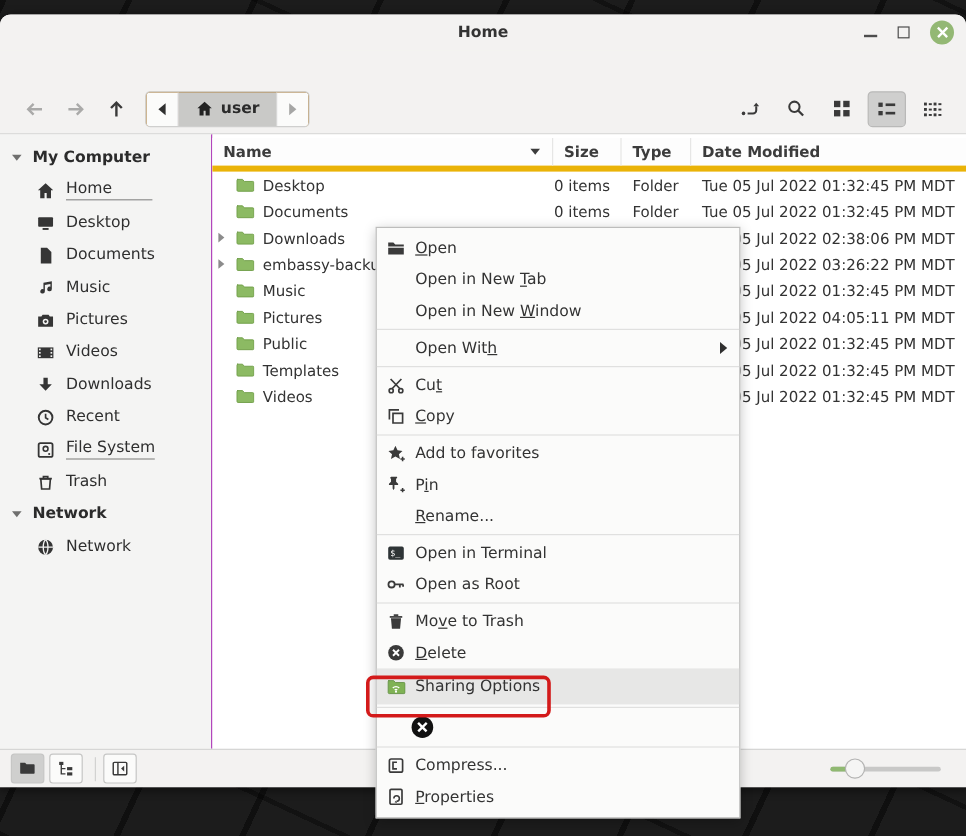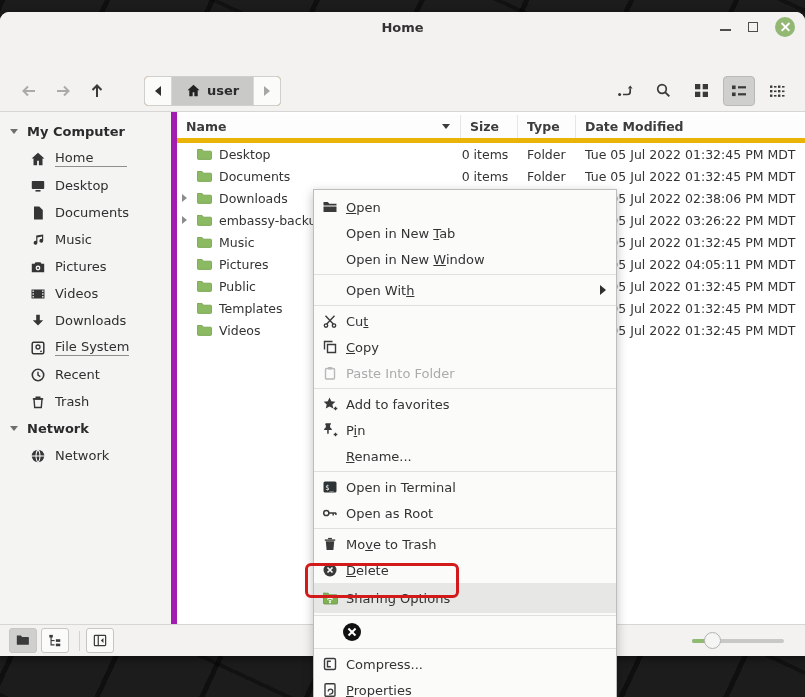--- a/index.html
+++ b/index.html
@@ -29,34 +29,34 @@
   .btn-close { width:20px; height:20px; border-radius:50%; background:#93b874; position:relative; }
   .btn-close::before,.btn-close::after { content:""; position:absolute; left:4.5px; top:9px; width:11px; height:1.8px; background:#fff; }
   .btn-close::before { transform:rotate(45deg); }
   .btn-close::after { transform:rotate(-45deg); }
 
   .menubar { height:28px; display:flex; align-items:center; padding-left:4px; background:#f3f2f1; }
   .mb-item { padding:4px 9px; color:#333; cursor:default; }
 
   .toolbar { height:42px; display:flex; align-items:center; background:#f3f2f1; border-bottom:1px solid #d6d6d5; padding:0 12px; }
   .navbtn { width:34px; height:30px; display:flex; align-items:center; justify-content:center; }
-  .crumbs { display:flex; margin-left:30px; height:30px; border:1px solid #cfcfce; border-radius:4px; overflow:hidden; background:#a16207; }
+  .crumbs { display:flex; margin-left:7px; height:30px; border:1px solid #cfcfce; border-radius:4px; overflow:hidden; background:#a16207; }
   .crumb-prev,.crumb-next { width:27px; display:flex; align-items:center; justify-content:center; background:#fbfbfa; }
   .crumb-prev { border-right:1px solid #d8d8d7; }
   .crumb-next { border-left:1px solid #d8d8d7; }
   .tri-l { width:0; height:0; border-right:6px solid #2f2f2f; border-top:5px solid transparent; border-bottom:5px solid transparent; }
   .tri-r { width:0; height:0; border-left:6px solid #a6a6a5; border-top:5px solid transparent; border-bottom:5px solid transparent; }
   .crumb-cur { display:flex; align-items:center; gap:6px; padding:0 14px; background:#c9c9c7; font-weight:bold; color:#2b2b2b; }
   .tb-right { margin-left:auto; display:flex; align-items:center; gap:6px; }
   .tb-ico { width:32px; height:30px; display:flex; align-items:center; justify-content:center; border-radius:4px; }
   .tb-ico.active { background:#cfcfce; border:1px solid #b9b9b8; }
 
   
   .main { flex:1; display:flex; min-height:0; }
-  .sidebar { width:177px; background:#f4f4f3; border-right:6px solid #a21caf; padding-top:6px; overflow:hidden; }
+  .sidebar { width:177px; background:#f4f4f3; border-right:1px solid #a21caf; padding-top:6px; overflow:hidden; }
   .sb-header { display:flex; align-items:center; gap:9px; height:27px; padding-left:10px; font-weight:bold; color:#2b2b2b; }
   .sb-tri { width:0; height:0; border-top:5px solid #6f6f6e; border-left:4.5px solid transparent; border-right:4.5px solid transparent; }
   .sb-item { display:flex; align-items:center; gap:9px; height:27px; padding-left:30px; color:#2f2f2f; cursor:default; }
   .sb-item .lbl { padding-bottom:1px; }
   .sb-item .lbl.ul { border-bottom:1px solid #8f8f8e; min-width:72px; }
 
   .content { flex:1; background:#ffffff; display:flex; flex-direction:column; min-width:0; }
   .listheader { display:grid; grid-template-columns:284px 57px 58px 1fr; height:28px; margin-top:3px;
     border-bottom:5px solid #eab308; font-weight:bold; font-size:12.5px; color:#3c3c3c; background:#fdfdfd; }
   .lh-cell { display:flex; align-items:center; padding-left:9px; border-right:1px solid #e6e6e5; position:relative; }
@@ -294,35 +294,35 @@
         <span>
             <svg width="16" height="16" viewBox="0 0 16 16">
               <path d="M6.2 1.8h3.6v5.4h3.4L8 12.6 2.8 7.2h3.4z" fill="#353535"></path>
             </svg>
           </span>
         <span class="lbl">Downloads</span>
       </div>
       <div class="sb-item">
         <span>
             <svg width="16" height="16" viewBox="0 0 16 16">
+              <circle cx="8" cy="8" r="5.7" fill="none" stroke="#353535" stroke-width="1.6"></circle>
+              <path d="M8 4.8v3.4l2.3 1.4" fill="none" stroke="#353535" stroke-width="1.4"></path>
+            </svg>
+          </span>
+        <span class="lbl">Recent</span>
+      </div>
+      <div class="sb-item">
+        <span>
+            <svg width="16" height="16" viewBox="0 0 16 16">
               <rect x="2.2" y="2.2" width="11.6" height="11.6" rx="1.5" fill="none" stroke="#353535" stroke-width="1.5"></rect>
               <circle cx="8" cy="7" r="2" fill="none" stroke="#353535" stroke-width="1.3"></circle>
               <circle cx="11" cy="11.3" r=".9" fill="#353535"></circle>
             </svg>
           </span>
         <span class="lbl ul">File System</span>
-      </div>
-      <div class="sb-item">
-        <span>
-            <svg width="16" height="16" viewBox="0 0 16 16">
-              <circle cx="8" cy="8" r="5.7" fill="none" stroke="#353535" stroke-width="1.6"></circle>
-              <path d="M8 4.8v3.4l2.3 1.4" fill="none" stroke="#353535" stroke-width="1.4"></path>
-            </svg>
-          </span>
-        <span class="lbl">Recent</span>
       </div>
       <div class="sb-item">
         <span>
             <svg width="16" height="16" viewBox="0 0 16 16">
               <path d="M4 5h8l-.7 8.5H4.7z" fill="none" stroke="#353535" stroke-width="1.4"></path>
               <path d="M2.8 4.9h10.4" stroke="#353535" stroke-width="1.4"></path>
               <path d="M6.2 4.7V3.2h3.6v1.5" fill="none" stroke="#353535" stroke-width="1.4"></path>
             </svg>
           </span>
         <span class="lbl">Trash</span>
@@ -569,29 +569,20 @@
     <span class="micon">
         <svg width="16" height="16" viewBox="0 0 16 16">
           <g fill="none" stroke="#3a3a3a" stroke-width="1.4">
             <path d="M5.5 5.5h8v8h-8z"></path>
             <path d="M10.5 2.5h-8v8"></path>
           </g>
         </svg>
       </span>
     <span class="mlabel"><span></span><span class="key">C</span><span>opy</span></span>
   </div>
-  <div class="mitem disabled">
-    <span class="micon">
-        <svg width="16" height="16" viewBox="0 0 16 16">
-          <rect x="3.5" y="3.5" width="9" height="10.5" rx="1" fill="none" stroke="#b8b8b8" stroke-width="1.4"></rect>
-          <rect x="6" y="2" width="4" height="2.6" rx=".6" fill="#b8b8b8"></rect>
-        </svg>
-      </span>
-    <span class="mlabel"><span>Paste Into Folder</span><span class="key"></span><span></span></span>
-  </div>
   <div class="msep"></div>
   <div class="mitem">
     <span class="micon">
         <svg width="16" height="16" viewBox="0 0 16 16">
           <path d="M7.5 1.5l1.8 3.8 4.1.5-3 2.8.9 4-3.8-2.1-3.7 2.1.9-4-3-2.8 4.1-.5z" fill="#3a3a3a"></path>
           <g stroke="#3a3a3a" stroke-width="1.3">
             <path d="M11.7 12.5h3.6M13.5 10.7v3.6"></path>
           </g>
         </svg>
       </span>

